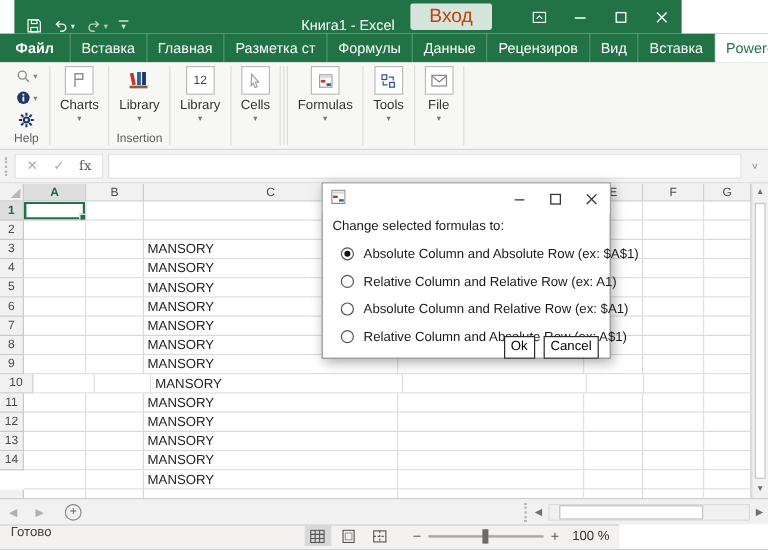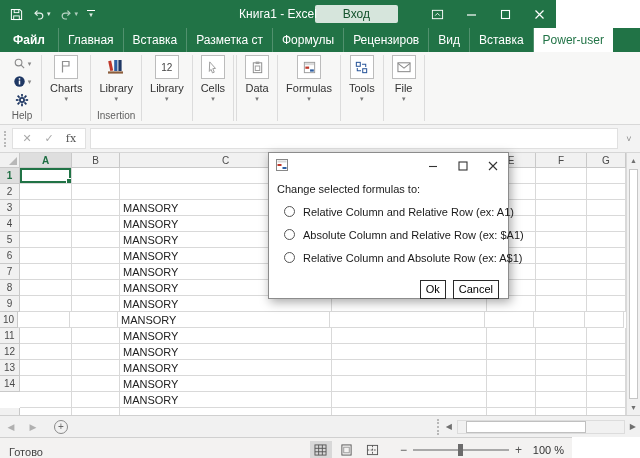--- a/index.html
+++ b/index.html
@@ -1,26 +1,26 @@
 <!DOCTYPE html>
 <html><head>
 <meta charset="utf-8">
 <style>
   * { margin:0; padding:0; box-sizing:border-box; }
   body { font-family:"Liberation Sans", sans-serif; background:#888; }
   .window { position:relative; width:640px; height:458px; background:#fff; overflow:hidden; font-size:11px; color:#222; }
 
   
-  .titlebar { position:absolute; left:0; top:0; width:556px; height:28px; background:#217346; display:flex; align-items:center; color:#fff; }
+  .titlebar { position:absolute; left:12px; top:0; width:556px; height:28px; background:#217346; display:flex; align-items:flex-end; color:#fff; }
   .qat { display:flex; align-items:center; gap:9px; padding-left:10px; }
   .qat .ic { display:flex; align-items:center; gap:2px; cursor:pointer; }
   .caret-sm { font-size:7px; color:rgba(255,255,255,.85); }
   .win-title { position:absolute; left:0; right:0; text-align:center; font-size:12px; pointer-events:none; }
   .tb-right { margin-left:auto; display:flex; align-items:center; gap:0; }
-  .signin { background:#d6e5dc; color:#14532d; font-size:12px; padding:2px 28px; border-radius:2px; margin-right:22px; cursor:pointer; }
+  .signin { background:#d6e5dc; color:#c2410c; font-size:16px; padding:2px 16px; border-radius:2px; margin-right:22px; cursor:pointer; }
   .tb-btn { width:34px; height:28px; display:flex; align-items:center; justify-content:center; cursor:pointer; font-size:12px; }
 
   
   .tabrow { position:absolute; left:0; top:28px; width:640px; height:24px; background:#217346; display:flex; align-items:stretch; color:#fff; font-size:12px; }
   .tab { display:flex; align-items:center; padding:0 9px; cursor:pointer; border-right:1px solid rgba(255,255,255,.22); white-space:nowrap; }
   .tab.first { font-weight:bold; padding:0 13px; }
   .tab.active { background:#fff; color:#217346; border-right:none; }
 
   
   .ribbon { position:absolute; left:0; top:52px; width:640px; height:73px; background:#f7f7f6; border-bottom:1px solid #d8d8d8; display:flex; align-items:stretch; padding-left:4px; }
@@ -68,21 +68,21 @@
   .snav { width:22px; display:flex; align-items:center; justify-content:center; color:#b0b0b0; font-size:9px; cursor:pointer; }
   .sheettab { margin-left:36px; width:58px; background:#fff; border-left:1px solid #d0d0d0; border-right:1px solid #d0d0d0; border-bottom:2px solid #217346; color:#217346; font-weight:bold; display:flex; align-items:center; justify-content:center; cursor:pointer; }
   .addsheet { width:34px; display:flex; align-items:center; justify-content:center; cursor:pointer; }
   .addsheet .circ { width:14px; height:14px; border:1px solid #8a8a8a; border-radius:50%; color:#666; font-size:10px; line-height:12px; text-align:center; }
   .hs-wrap { margin-left:auto; display:flex; align-items:center; gap:3px; padding-right:2px; }
   .hscroll { position:relative; width:168px; height:14px; background:#f1f1f1; border:1px solid #dcdcdc; }
   .hs-thumb { position:absolute; left:8px; top:0; width:120px; height:12px; background:#fff; border:1px solid #c0c0c0; cursor:grab; }
   .hs-btn { color:#707070; font-size:8px; cursor:pointer; padding:0 2px; }
 
   
-  .statusbar { position:absolute; left:0; top:437px; width:572px; height:21px; background:#f3f2f1; border-top:1px solid #d0d0d0; display:flex; align-items:flex-end; font-size:11px; color:#444; }
+  .statusbar { position:absolute; left:0; top:437px; width:516px; height:21px; background:#f3f2f1; border-top:1px solid #d0d0d0; display:flex; align-items:flex-start; font-size:11px; color:#444; }
   .status-text { padding-left:9px; }
   .sb-right { margin-left:auto; display:flex; align-items:center; gap:4px; padding-right:8px; }
   .viewbtn { width:22px; height:17px; display:flex; align-items:center; justify-content:center; cursor:pointer; }
   .viewbtn.active { background:#d8d8d8; }
   .zoomctl { display:flex; align-items:center; gap:6px; margin-left:12px; }
   .zoom-sign { color:#555; font-size:12px; cursor:pointer; }
   .ztrack { position:relative; width:96px; height:2px; background:#a9a9a9; }
   .zthumb { position:absolute; left:45px; top:-5px; width:5px; height:12px; background:#6b6b6b; cursor:grab; }
   .zoom-pct { width:38px; text-align:right; color:#333; }
 
@@ -157,24 +157,25 @@
         <svg width="11" height="11" viewBox="0 0 11 11">
             <path d="M1.5 1.5 L9.5 9.5 M9.5 1.5 L1.5 9.5" stroke="#fff" stroke-width="1.2"></path>
           </svg>
       </span>
     </div>
   </div>
 
   <div class="tabrow">
     <div id="tabs-host" style="display:flex;align-items:stretch;">
         <div class="tab first">Файл</div>
+        <div class="tab">Вставка</div>
         <div class="tab">Главная</div>
-        <div class="tab">Вставка</div>
         <div class="tab">Разметка ст</div>
         <div class="tab">Формулы</div>
+        <div class="tab">Данные</div>
         <div class="tab">Рецензиров</div>
         <div class="tab">Вид</div>
         <div class="tab">Вставка</div>
         <div class="tab active">Power-user</div>
       </div>
 
   </div>
 
   <div class="ribbon">
     <div class="help-col">
@@ -260,34 +261,20 @@
                 <path d="M5 2 L11.2 9 L8.3 9.2 L9.9 13 L8 13.8 L6.4 10 L4.6 12.2 Z" fill="#fdfdfd" stroke="#9a9a9a" stroke-width="1"></path>
               </svg>
             </div>
             <span class="blabel">Cells</span>
             <span class="bcaret">▾</span>
           </div>
           <span class="grp-label"></span>
         </div>
         <div class="rdivider"></div>
         <div class="rdivider"></div>
-        <div class="rgroup">
-          <div class="bigbtn">
-            <div class="iconbox">
-              <svg width="15" height="15" viewBox="0 0 16 16">
-                <rect x="3.5" y="3" width="9" height="10.5" fill="none" stroke="#8a8a8a" stroke-width="1"></rect>
-                <rect x="6" y="1.7" width="4" height="2.6" fill="#a0a0a0"></rect>
-                <rect x="5.6" y="6.4" width="4.8" height="4.8" fill="none" stroke="#9a9a9a" stroke-width="1"></rect>
-              </svg>
-            </div>
-            <span class="blabel">Data</span>
-            <span class="bcaret">▾</span>
-          </div>
-          <span class="grp-label"></span>
-        </div>
         <div class="rdivider"></div>
         <div class="rgroup">
           <div class="bigbtn">
             <div class="iconbox">
               <svg width="15" height="15" viewBox="0 0 16 16">
                 <rect x="2.5" y="2.5" width="11" height="11" fill="none" stroke="#9a9a9a" stroke-width="1"></rect>
                 <rect x="3.2" y="3.2" width="9.6" height="2.3" fill="#dcdcdc"></rect>
                 <rect x="3.6" y="7" width="4" height="2.4" fill="#c0392b"></rect>
                 <rect x="8.6" y="10" width="4" height="2.4" fill="#2e5fa3"></rect>
               </svg>
@@ -439,21 +426,21 @@
         <div class="ghead" style="width: 20px;">9</div>
         <div class="gcell" style="width: 52px;"></div>
         <div class="gcell" style="width: 48px;"></div>
         <div class="gcell" style="width: 212px;">MANSORY</div>
         <div class="gcell" style="width: 155px;"></div>
         <div class="gcell" style="width: 49px;"></div>
         <div class="gcell" style="width: 51px;"></div>
         <div class="gcell" style="width: 39px;"></div>
       </div>
       <div class="grow">
-        <div class="ghead" style="width: 18px;">10</div>
+        <div class="ghead" style="width: 28px;">10</div>
         <div class="gcell" style="width: 52px;"></div>
         <div class="gcell" style="width: 48px;"></div>
         <div class="gcell" style="width: 212px;">MANSORY</div>
         <div class="gcell" style="width: 155px;"></div>
         <div class="gcell" style="width: 49px;"></div>
         <div class="gcell" style="width: 51px;"></div>
         <div class="gcell" style="width: 39px;"></div>
       </div>
       <div class="grow">
         <div class="ghead" style="width: 20px;">11</div>
@@ -547,20 +534,24 @@
           <svg width="10" height="10" viewBox="0 0 10 10">
               <path d="M1 1 L9 9 M9 1 L1 9" stroke="#333" stroke-width="1.1"></path>
             </svg>
         </span>
       </span>
     </div>
     <div class="dlg-body">
       <div class="dlg-prompt">Change selected formulas to:</div>
       <div id="options-host">
           <div class="opt-row">
+            <span class="radio checked"></span>
+            <span class="opt-label">Absolute Column and Absolute Row (ex: $A$1)</span>
+          </div>
+          <div class="opt-row">
             <span class="radio"></span>
             <span class="opt-label">Relative Column and Relative Row (ex: A1)</span>
           </div>
           <div class="opt-row">
             <span class="radio"></span>
             <span class="opt-label">Absolute Column and Relative Row (ex: $A1)</span>
           </div>
           <div class="opt-row">
             <span class="radio"></span>
             <span class="opt-label">Relative Column and Absolute Row (ex: A$1)</span>

